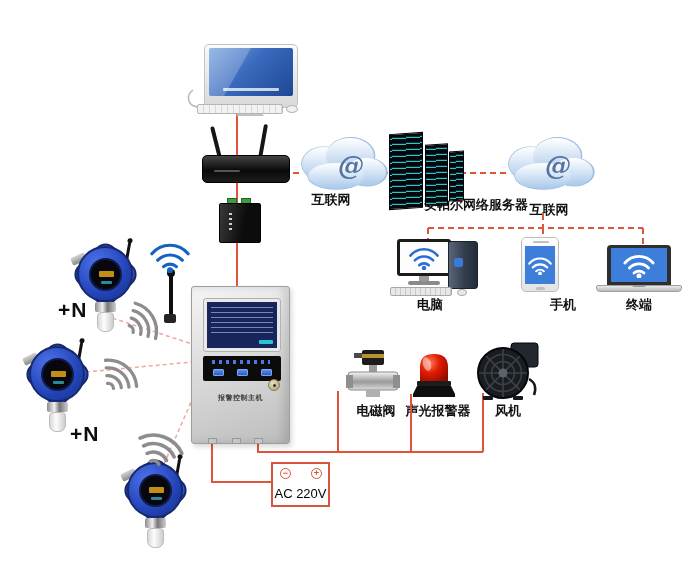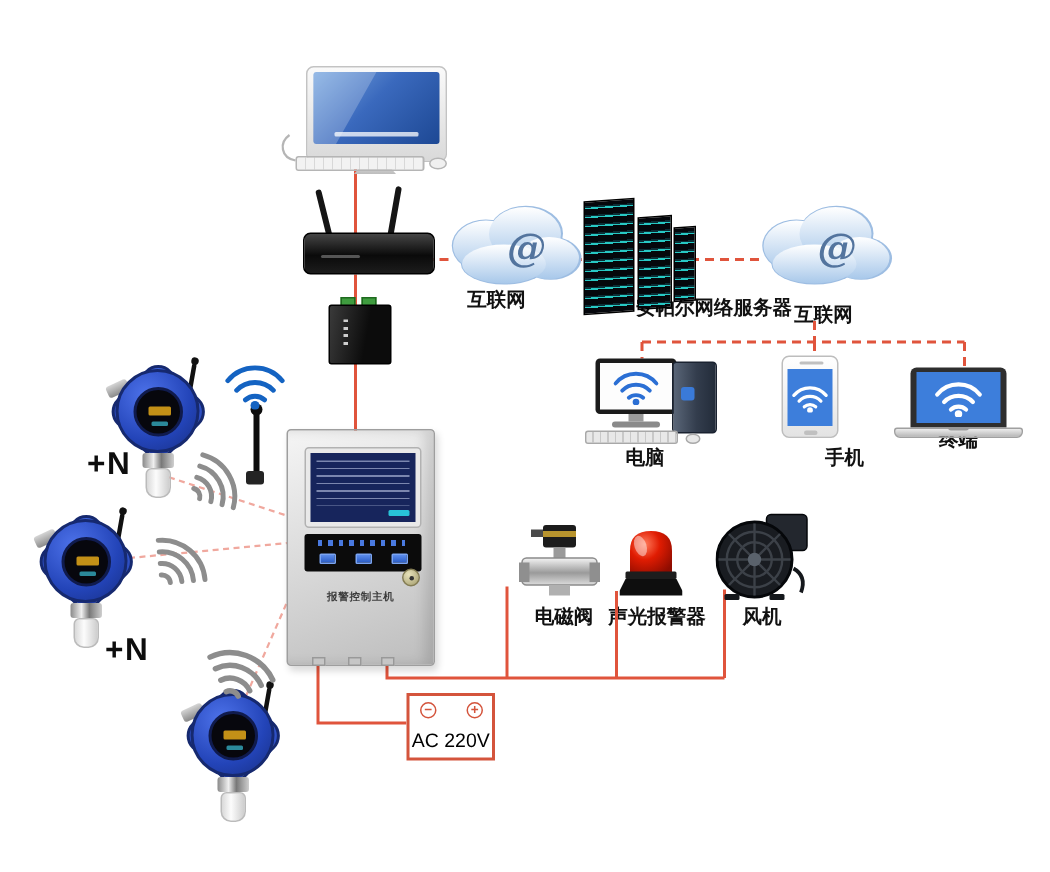--- a/index.html
+++ b/index.html
@@ -290,21 +290,21 @@
           <path d="M3,12 A22,22 0 0 1 37,12"></path>
             <path d="M8.5,18 A16,16 0 0 1 31.5,18"></path>
             <path d="M14,24 A9,9 0 0 1 26,24"></path>
         </g>
           <circle cx="20" cy="27.5" r="3" fill="currentColor"></circle>
       </svg>
     </div>
   </div>
   <div class="abs dev lap-base"></div>
   <div class="abs dev lap-notch"></div>
-  <div class="lbl" style="left:639px;top:284px">终端</div>
+  <div class="lbl" style="left:639px;top:296px">终端</div>
 
   <div class="abs dev pn-ant-tip"></div>
   <div class="abs dev pn-antenna"></div>
   <div class="abs dev pn-ant-base"></div>
   <svg class="abs dev" style="left:148px;top:241px;color:#1463c2" width="44" height="32" viewBox="0 0 40 30">
     <g fill="none" stroke="currentColor" stroke-width="3" stroke-linecap="round">
       <path d="M3,12 A22,22 0 0 1 37,12"></path>
         <path d="M8.5,18 A16,16 0 0 1 31.5,18"></path>
         <path d="M14,24 A9,9 0 0 1 26,24"></path>
     </g>

